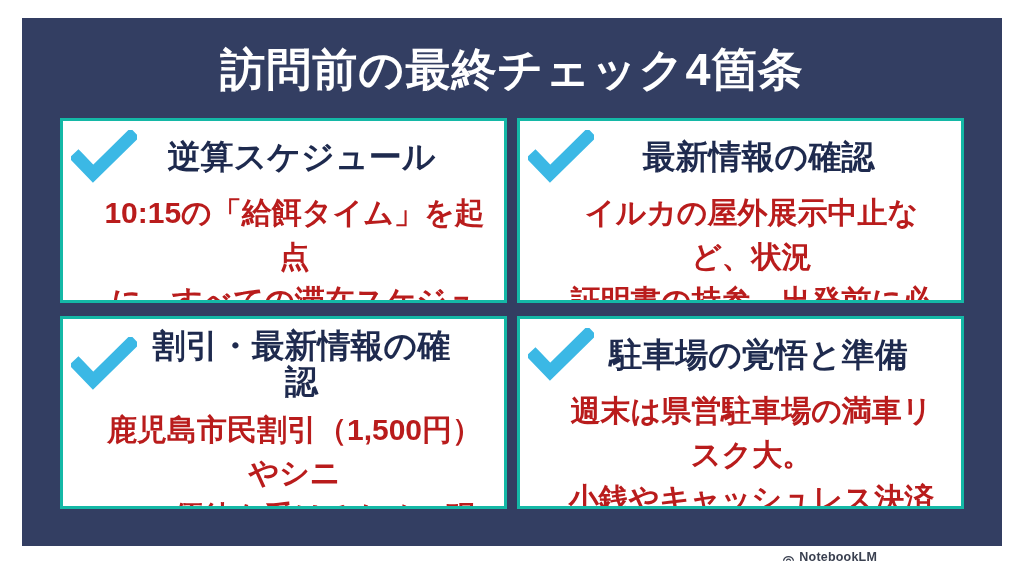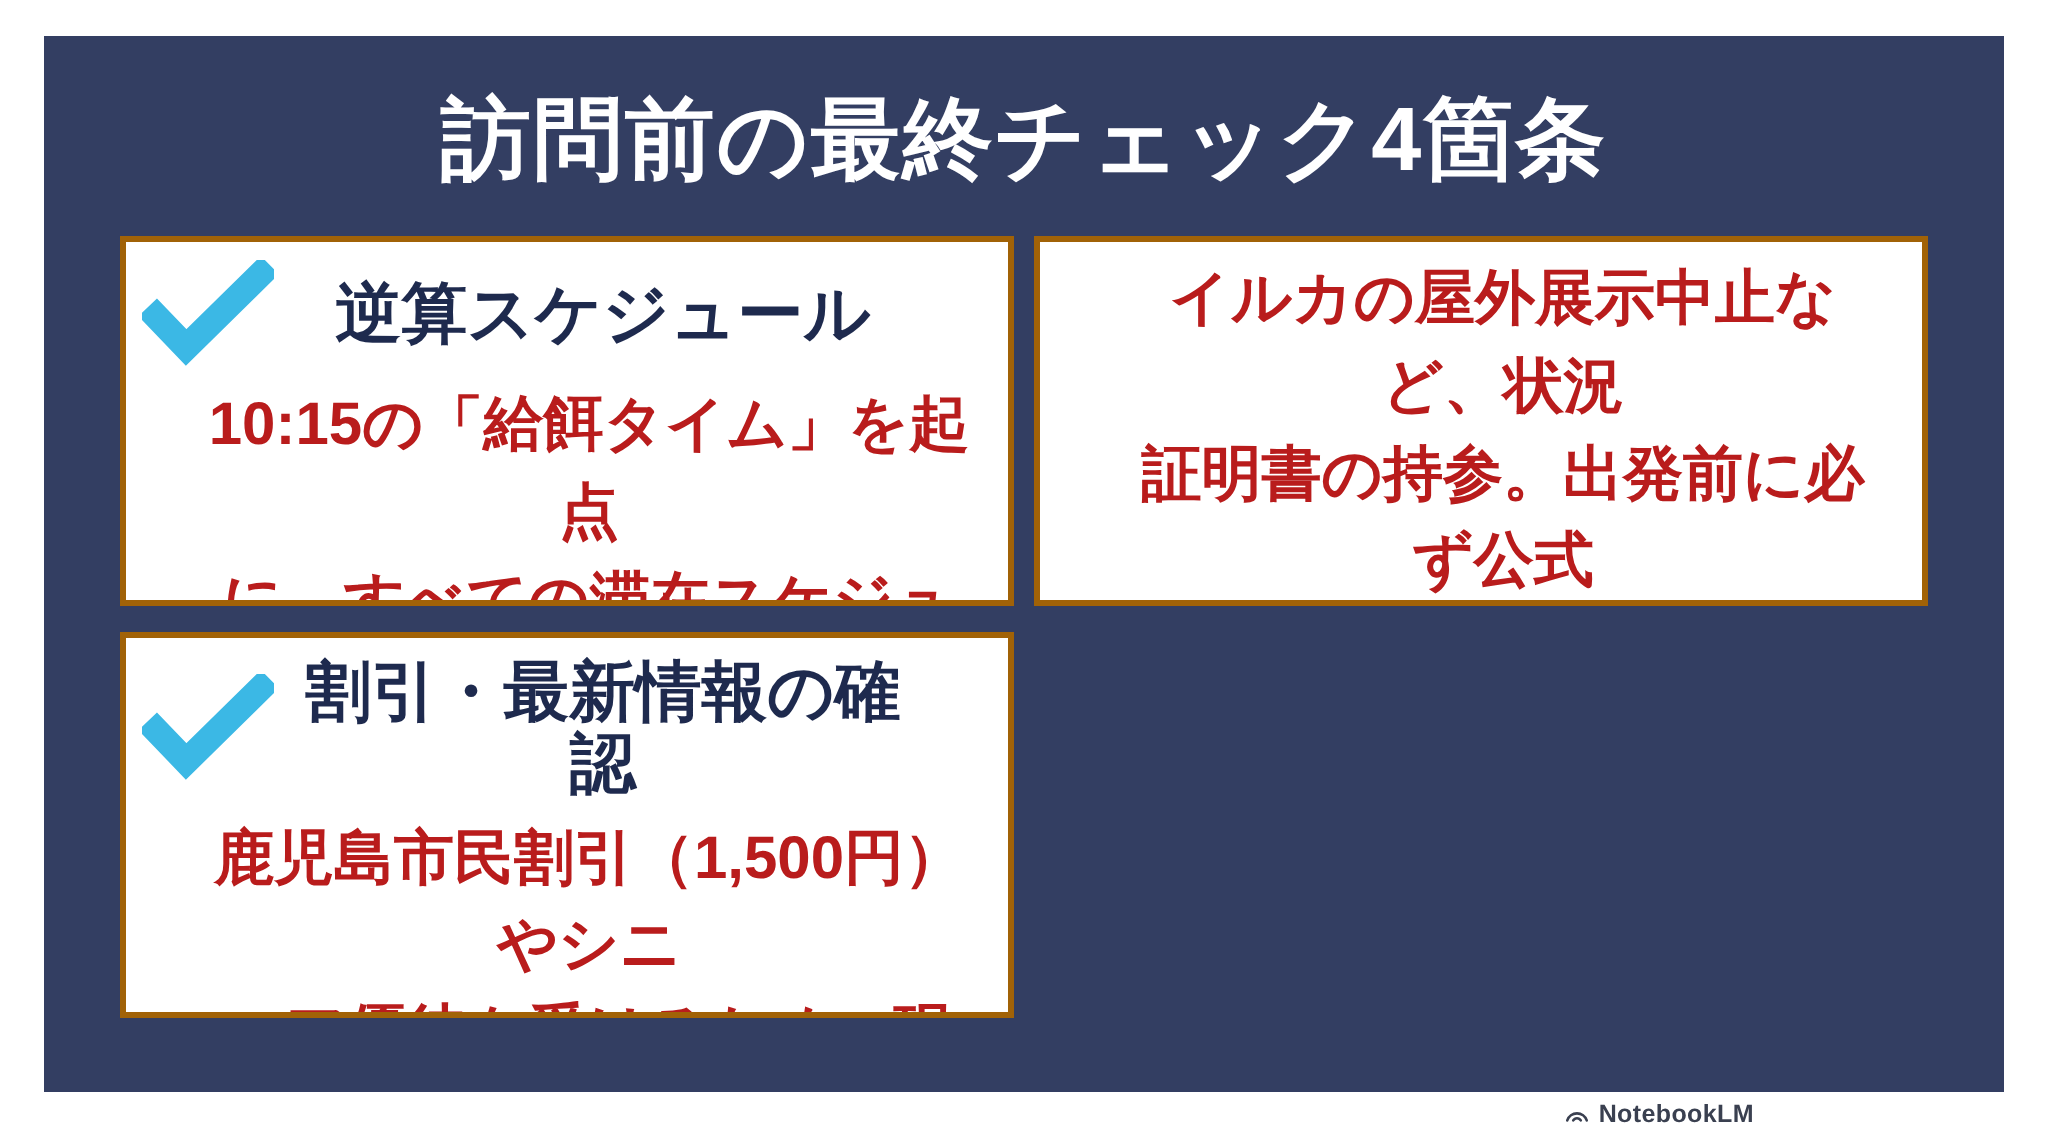--- a/index.html
+++ b/index.html
@@ -40,21 +40,21 @@
     top: 100px;
     width: 904px;
     display: grid;
     grid-template-columns: 1fr 1fr;
     grid-template-rows: 185px 193px;
     column-gap: 10px;
     row-gap: 13px;
   }
   .card {
     background: #ffffff;
-    border: 3px solid #a16207;
+    border: 3px solid #14b8a6;
     box-sizing: border-box;
     overflow: hidden;
   }
   .card-header {
     display: flex;
     align-items: center;
     margin: 9px 8px 0 8px;
   }
   .check-icon {
     flex: 0 0 auto;
@@ -108,37 +108,54 @@
             <polyline points="10,44 33,68 91,11" fill="none" stroke="#3bb8e5" stroke-width="20" stroke-linecap="square" stroke-linejoin="miter"></polyline>
           </svg>
           <div class="card-title">逆算スケジュール</div>
         </div>
         <div class="card-body">10:15の「給餌タイム」を起点
 に、すべての滞在スケジュールを
 組み立てる。</div>
       </div>
 
       <div class="card">
+        <div class="card-header">
+          <svg class="check-icon" viewBox="0 0 100 84">
+            <polyline points="10,44 33,68 91,11" fill="none" stroke="#3bb8e5" stroke-width="20" stroke-linecap="square" stroke-linejoin="miter"></polyline>
+          </svg>
+          <div class="card-title">最新情報の確認</div>
+        </div>
         <div class="card-body">イルカの屋外展示中止など、状況
 証明書の持参。出発前に必ず公式
 サイトをチェック。</div>
       </div>
 
       <div class="card">
         <div class="card-header">
           <svg class="check-icon" viewBox="0 0 100 84">
             <polyline points="10,44 33,68 91,11" fill="none" stroke="#3bb8e5" stroke-width="20" stroke-linecap="square" stroke-linejoin="miter"></polyline>
           </svg>
           <div class="card-title">割引・最新情報の確認</div>
         </div>
         <div class="card-body">鹿児島市民割引（1,500円）やシニ
 ニア優待を受けるため、現住所が確
 認できる公的身分証を忘れずに。</div>
       </div>
 
+      <div class="card">
+        <div class="card-header">
+          <svg class="check-icon" viewBox="0 0 100 84">
+            <polyline points="10,44 33,68 91,11" fill="none" stroke="#3bb8e5" stroke-width="20" stroke-linecap="square" stroke-linejoin="miter"></polyline>
+          </svg>
+          <div class="card-title">駐車場の覚悟と準備</div>
+        </div>
+        <div class="card-body">週末は県営駐車場の満車リスク大。
+小銭やキャッシュレス決済の準備、
+または市電利用への切り替えを。</div>
+      </div>
 
     </div>
   </div>
 
   <div class="brand-badge">
     <svg class="brand-icon" width="13" height="13" viewBox="0 0 24 24">
       <path d="M3 17 A 9.5 9.5 0 0 1 21 17" fill="none" stroke="#3a4050" stroke-width="2.4" stroke-linecap="round"></path>
       <path d="M8.5 17 A 4 4 0 0 1 15.5 17" fill="none" stroke="#3a4050" stroke-width="2.4" stroke-linecap="round"></path>
     </svg>
     <span>NotebookLM</span>

